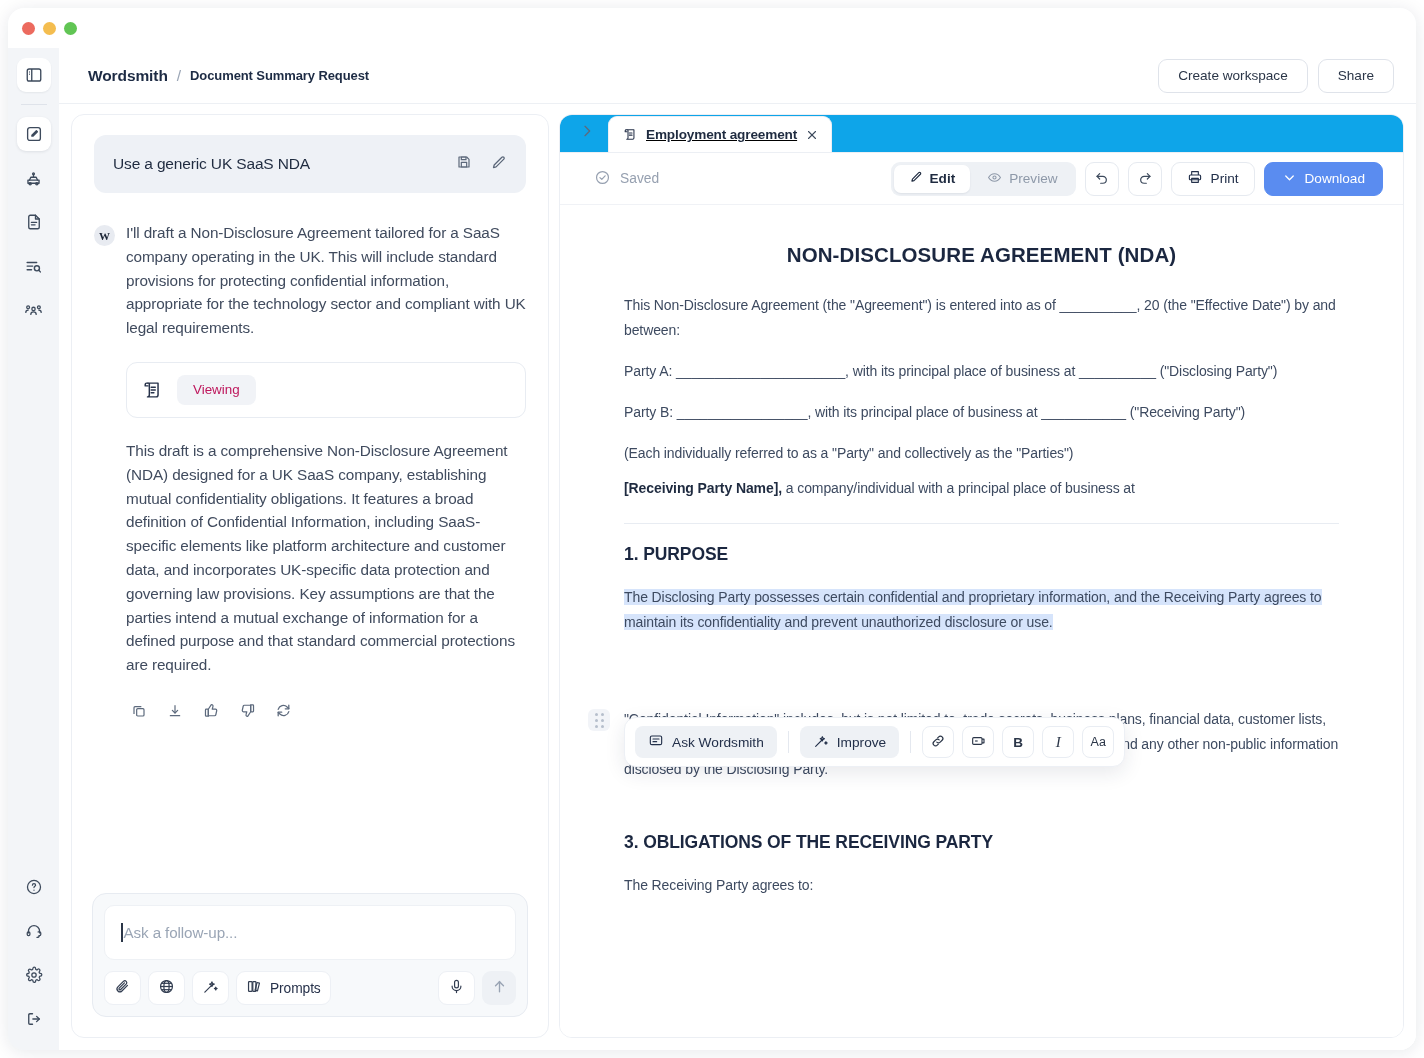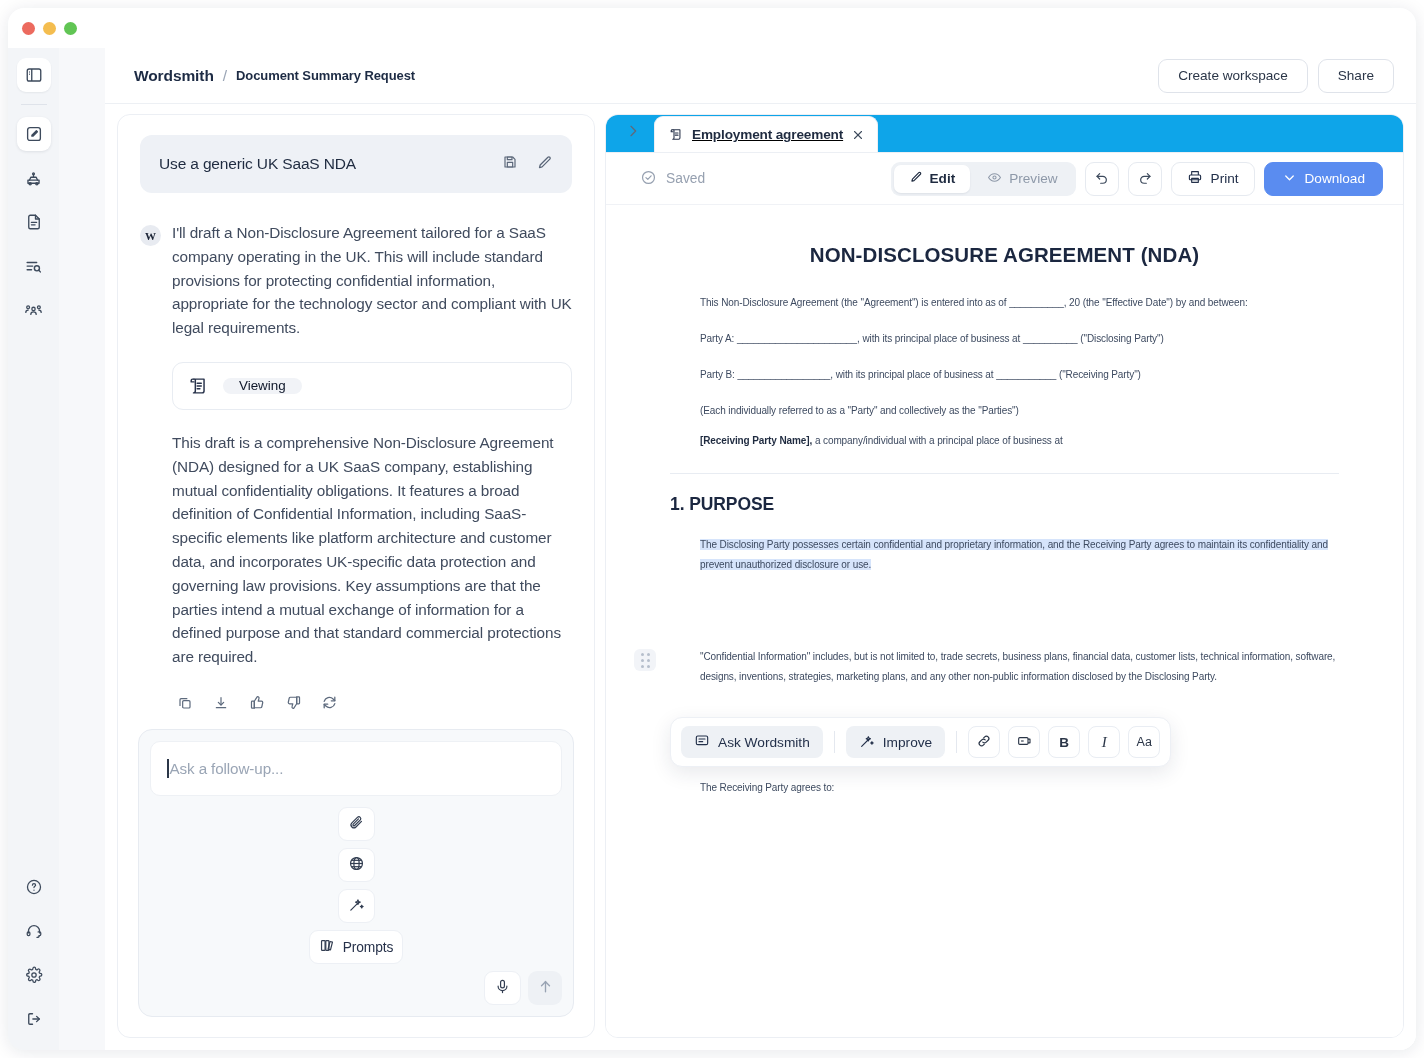--- a/index.html
+++ b/index.html
@@ -23,21 +23,21 @@
     height: 40px; flex: 0 0 40px;
     background: #ffffff;
     display: flex; align-items: center;
     padding-left: 14px; gap: 8px;
   }
   .dot { width: 13px; height: 13px; border-radius: 50%; }
   .dot.red { background: #ec6a5e; }
   .dot.yellow { background: #f4bd4f; }
   .dot.green { background: #61c554; }
 
-  .body { flex: 1; display: flex; min-height: 0; gap: 46px; }
+  .body { flex: 1; display: flex; min-height: 0; }
 
   
   .rail {
     width: 51px; flex: 0 0 51px;
     background: #f3f5f8;
     display: flex; flex-direction: column; align-items: center;
     padding-top: 10px; padding-bottom: 14px;
   }
   .rail-btn {
     width: 34px; height: 34px; border-radius: 9px;
@@ -110,24 +110,24 @@
     background: #fff;
     padding: 12px 13px 12px 15px;
     display: flex; align-items: center; gap: 13px;
     cursor: pointer;
   }
   .doc-card-icon { color: #27324a; display:flex; }
   .doc-card-main { flex: 1; min-width: 0; }
   .doc-card-title { font-size: 14.3px; font-weight: 700; color: #1f2b40; letter-spacing:-.1px; }
   .doc-card-sub { font-size: 12.8px; color: #8d98a8; margin-top: 3px; }
   .viewing-pill {
-    height: 16px; padding: 0 16px;
+    height: 30px; padding: 0 16px;
     background: #f1f3f7; border-radius: 8px;
     display: flex; align-items: center;
-    font-size: 13.4px; color: #0f172a;
+    font-size: 13.4px; color: #be185d;
   }
 
   .summary-text { margin-top: 21px; font-size: 15.3px; line-height: 23.8px; color: #404b5e; letter-spacing: -.1px; }
 
   .msg-actions { display: flex; gap: 10px; margin-top: 23px; }
   .act { width: 26px; height: 26px; display:flex; align-items:center; justify-content:center; color:#5d6a7d; cursor:pointer; }
 
   
   .composer-wrap { padding: 14px 20px 20px 20px; }
   .composer {
@@ -135,21 +135,21 @@
     border-radius: 14px; padding: 11px;
   }
   .composer-input {
     background: #ffffff; border: 1px solid #eef1f5;
     border-radius: 10px; height: 55px;
     display: flex; align-items: center; padding: 0 16px;
     position: relative;
   }
   .caret { width: 1.5px; height: 19px; background: #2b3648; margin-right: 1px; }
   .ph { font-size: 15.2px; color: #9aa5b5; letter-spacing: -.1px; }
-  .composer-row { display: flex; align-items: center; gap: 7px; margin-top: 11px; flex-direction: column; }
+  .composer-row { display: flex; align-items: center; gap: 7px; margin-top: 11px; }
   .cbtn {
     height: 34px; min-width: 34px; padding: 0 9px;
     background: #ffffff; border: 1px solid #edf0f5; border-radius: 9px;
     display: flex; align-items: center; justify-content: center; gap: 7px;
     color: #323d51; cursor: pointer;
   }
   .cbtn-label { font-size: 13.8px; color: #26314a; letter-spacing: -.1px; }
   .composer-right { margin-left: auto; display: flex; align-items: center; gap: 7px; }
   .send-btn {
     width: 34px; height: 34px; border-radius: 9px;
@@ -217,21 +217,21 @@
   }
   .tb-btn.primary { background: #5a8cf0; border-color: #5a8cf0; color: #fff; font-weight: 400; padding: 0 17px; }
 
   
   .doc-scroll { flex: 1; overflow: hidden; position: relative; background: #ffffff; }
   .doc-inner { padding: 38px 64px 0 64px; position: relative; }
   .doc-title {
     text-align: center; font-size: 20.5px; font-weight: 700;
     color: #1b2740; letter-spacing: .1px; margin-bottom: 26px;
   }
-  .doc-p { font-size: 10px; line-height: 20px; color: #3d4a60; margin-bottom: 16px; letter-spacing: -.1px; margin-left: 30px; }
+  .doc-p { font-size: 14px; line-height: 25px; color: #3d4a60; margin-bottom: 16px; letter-spacing: -.1px; }
   .doc-p.tight { margin-bottom: 10px; }
   .doc-p b { color: #1f2b40; font-weight: 700; }
   .doc-hr { border: none; border-top: 1px solid #e8ecf2; margin: 22px 0 20px 0; }
   .doc-h2 { font-size: 17.5px; font-weight: 700; color: #1b2740; margin: 0 0 20px 0; letter-spacing: -.1px; }
   .doc-h2.mt { margin-top: 34px; }
   .hl { background: #d6e4fb; }
   .para-row { display: flex; align-items: flex-start; gap: 0; position: relative; }
   .grip {
     position: absolute; left: -36px; top: 2px;
     width: 22px; height: 22px; border-radius: 6px; background: #f2f4f8;

